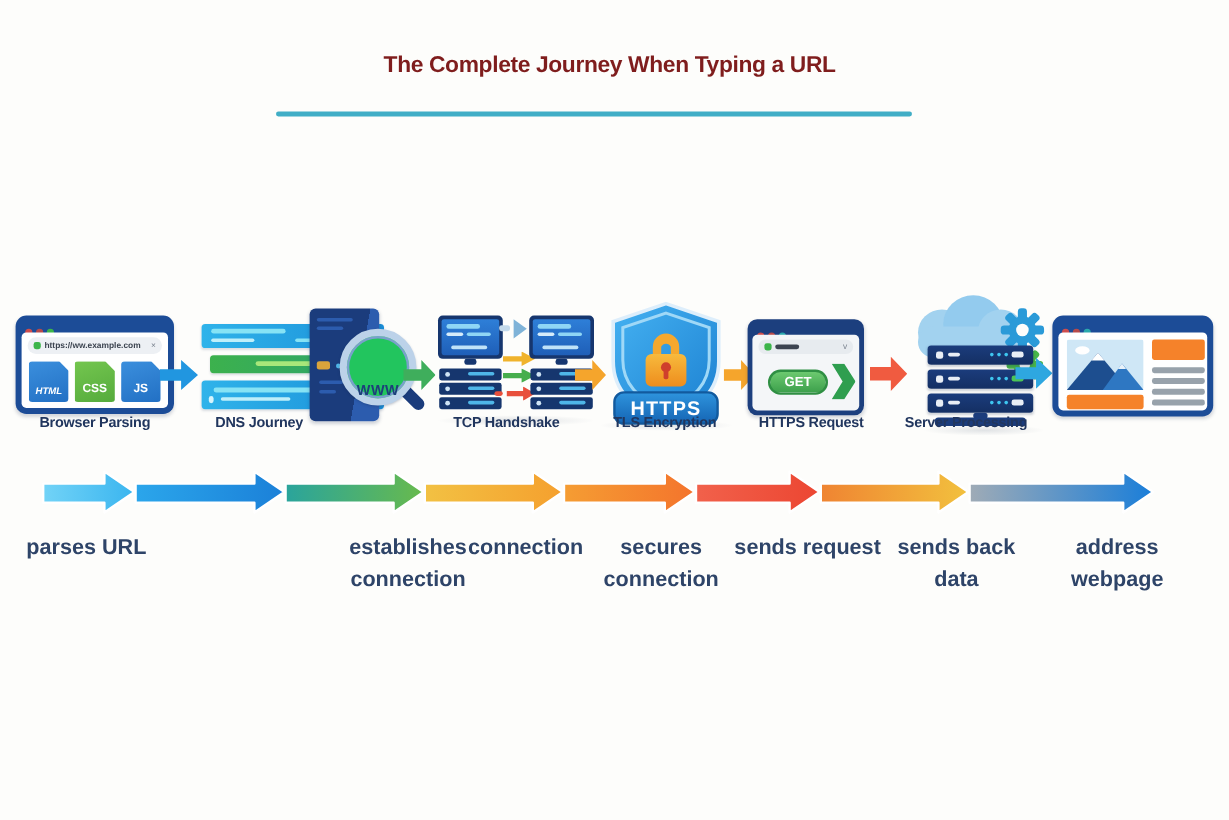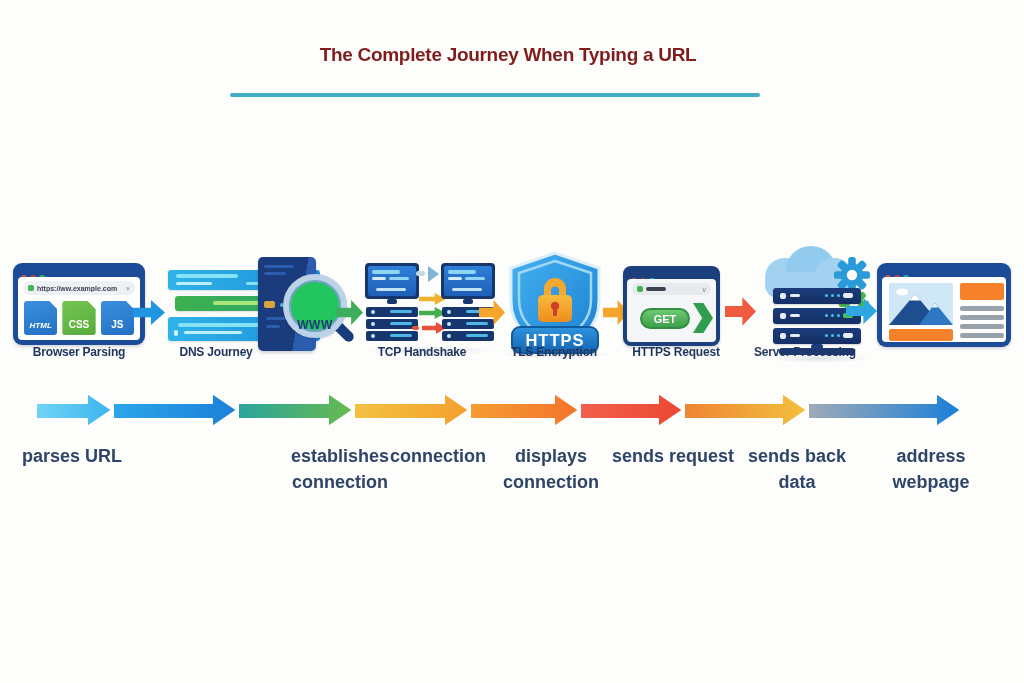--- a/index.html
+++ b/index.html
@@ -371,21 +371,21 @@
   </div>
   <div class="t-label" style="left:340px;">
     <span>establishes</span>
       <span>connection</span>
   </div>
   <div class="t-label" style="left:438px;">
     <span>connection</span>
       <span></span>
   </div>
   <div class="t-label" style="left:551px;">
-    <span>displays</span>
+    <span>secures</span>
       <span>connection</span>
   </div>
   <div class="t-label" style="left:673px;">
     <span>sends request</span>
       <span></span>
   </div>
   <div class="t-label" style="left:797px;">
     <span>sends back</span>
       <span>data</span>
   </div>

